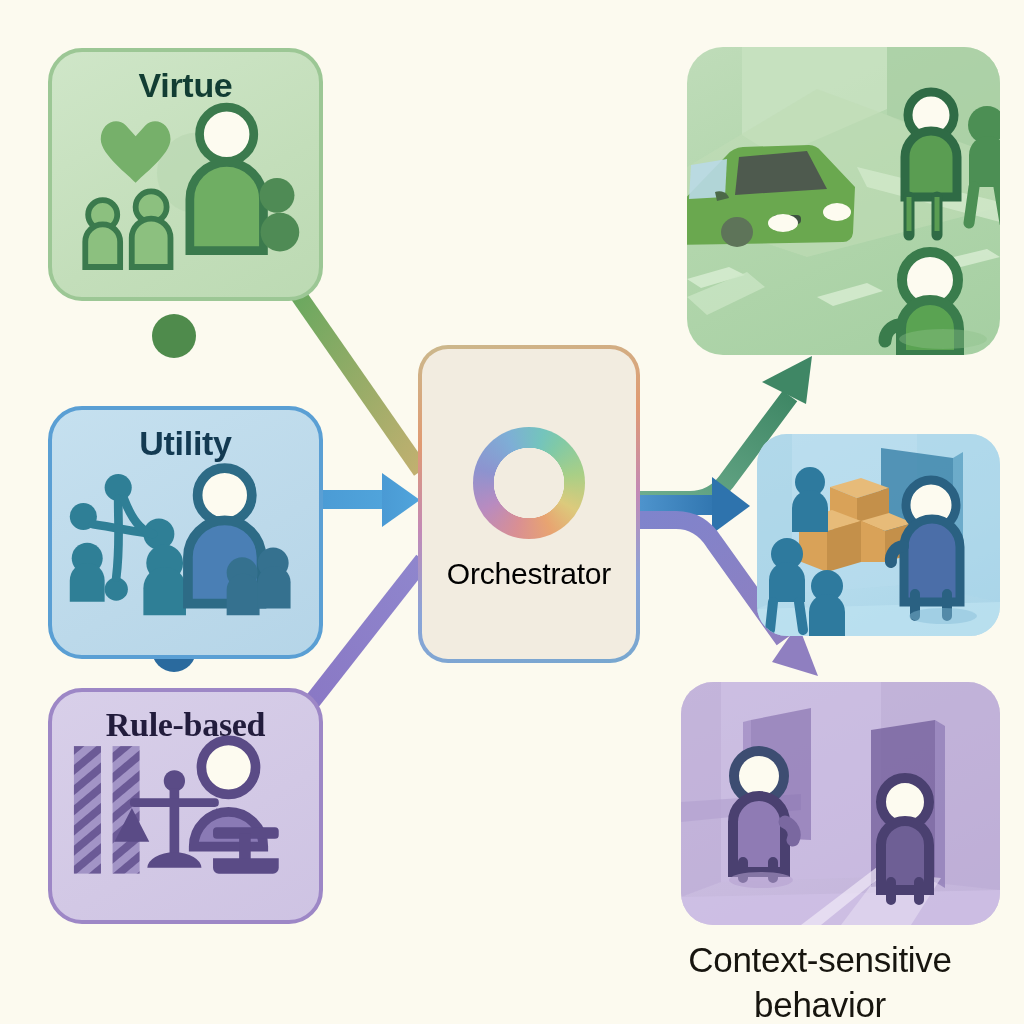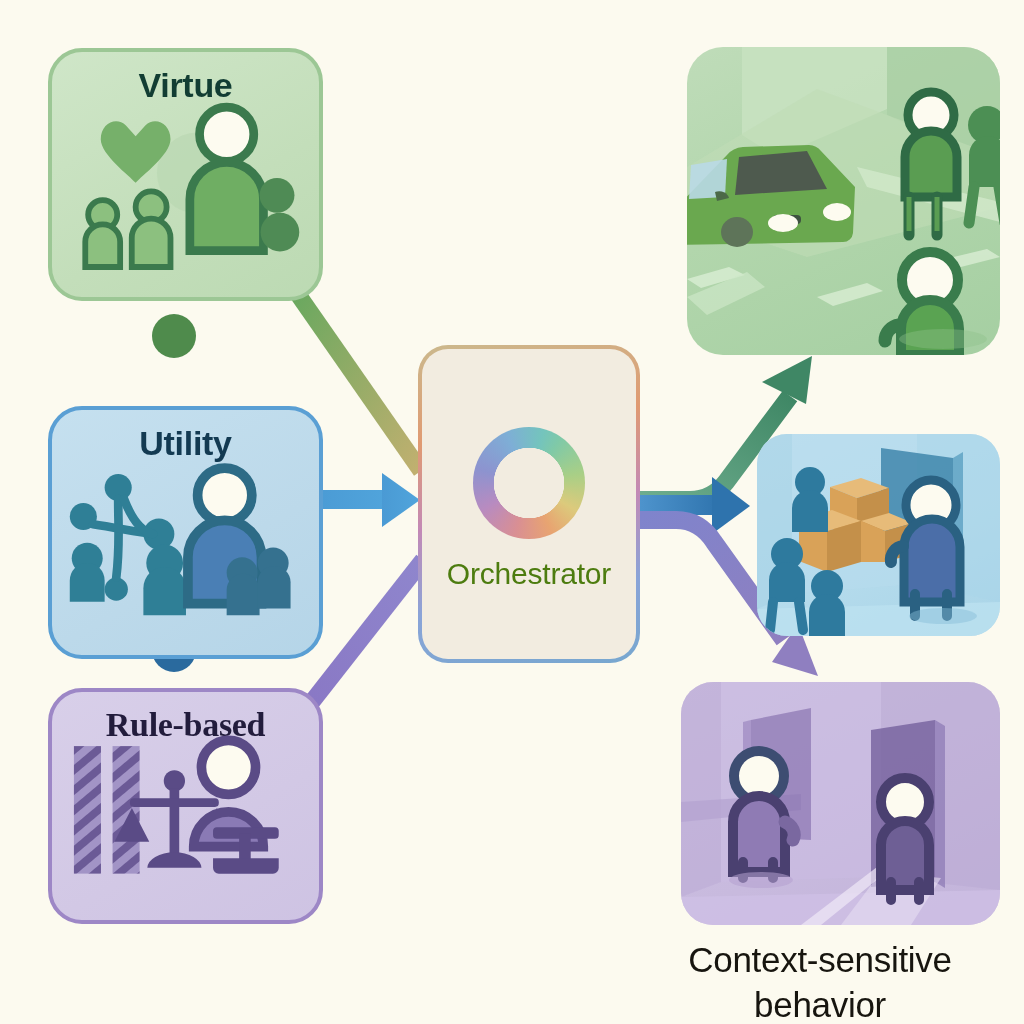--- a/index.html
+++ b/index.html
@@ -73,21 +73,21 @@
     width:112px;height:112px;border-radius:50%;
     background:
       radial-gradient(circle at center, #f2ece0 0 35px, transparent 35.5px),
       conic-gradient(from 35deg,
         #7fc9a8 0deg, #a9cf86 45deg, #dcca7c 85deg,
         #e8a471 120deg, #d98f93 160deg, #b88bc0 205deg,
         #8d93cf 250deg, #7eaed6 300deg, #74c4bd 340deg, #7fc9a8 360deg);
   }
   #orch-label{
     position:absolute;left:0;right:0;top:208px;
-    text-align:center;font-size:30px;color:#4d7c0f;
+    text-align:center;font-size:30px;color:#000000;
     letter-spacing:-0.2px;
   }
 
   
   #scene-street{
     left:687px;top:47px;width:313px;height:308px;
     background:linear-gradient(155deg,#bfdcb9 0%,#b2d6ac 45%,#a5cfa2 100%);
     border-radius:36px;
   }
   #scene-warehouse{

